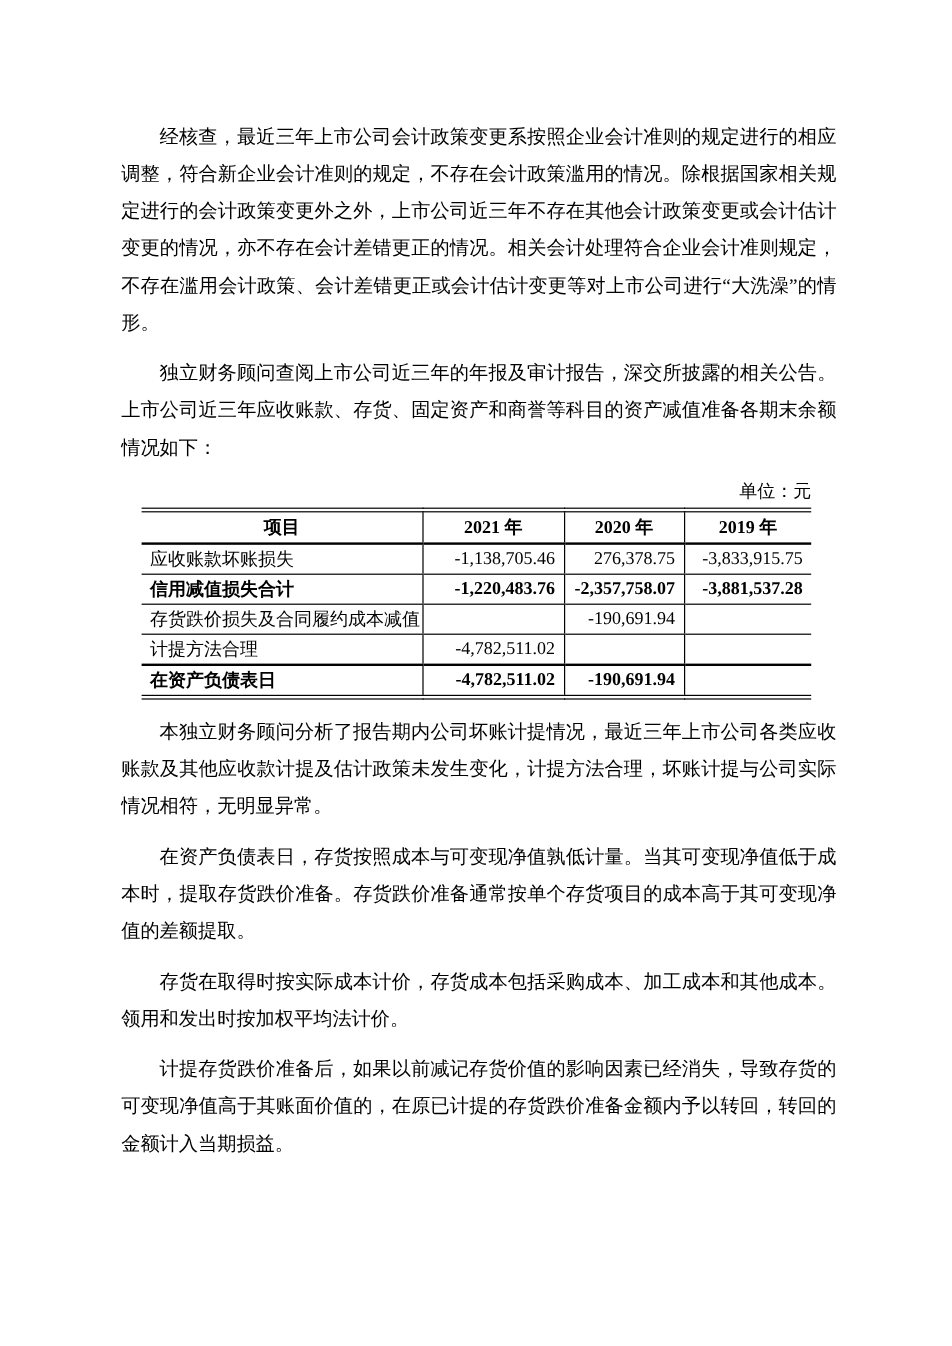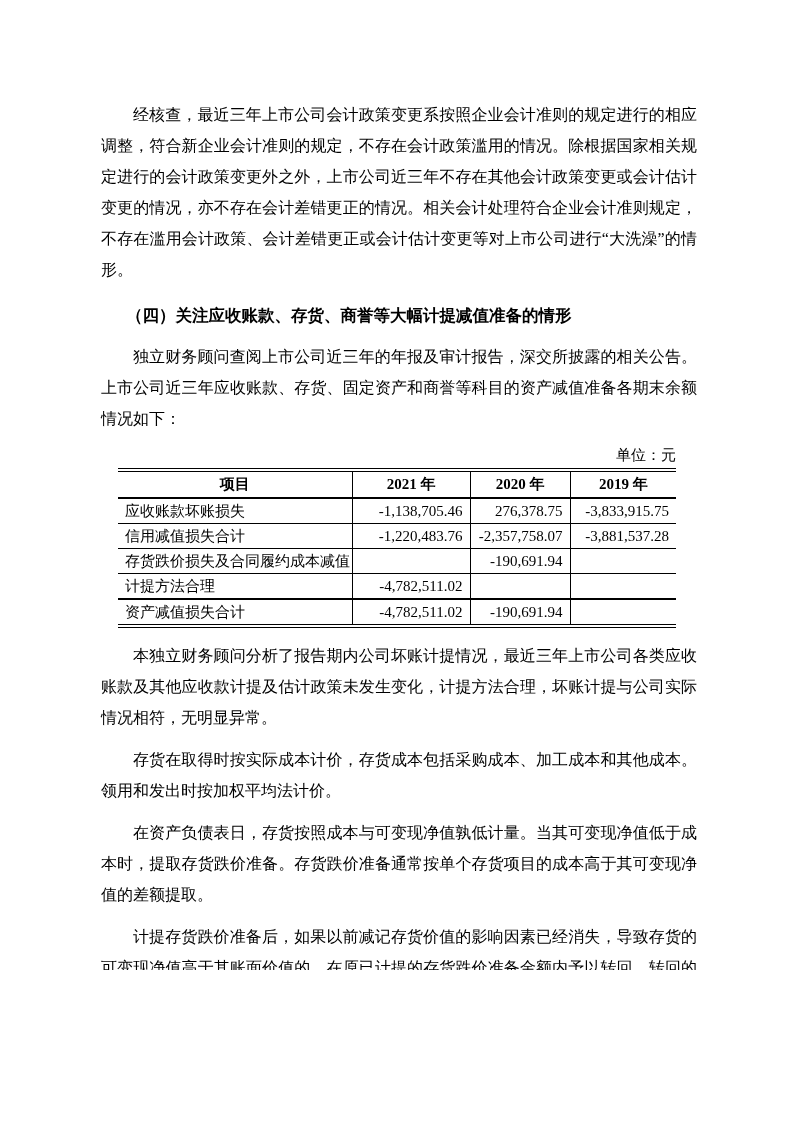--- a/index.html
+++ b/index.html
@@ -66,32 +66,31 @@
     border-bottom: 2px solid #000;
     height: 25px;
   }
   .fin-table th + th,
   .fin-table td + td {
     border-left: 1px solid #000;
   }
   .fin-table td.label { text-align: left; }
   .fin-table td.num { text-align: right; }
   .fin-table tr.thick-below td { border-bottom: 2px solid #000; }
-  .fin-table tr.total-row td { font-weight: normal; }
+  .fin-table tr.total-row td { font-weight: bold; }
   .fin-table tr.last-row td { border-bottom: none; }
 </style>
 </head>
 <body>
 
 <div class="page">
   <div class="content">
 
     <p class="body-p">经核查，最近三年上市公司会计政策变更系按照企业会计准则的规定进行的相应调整，符合新企业会计准则的规定，不存在会计政策滥用的情况。除根据国家相关规定进行的会计政策变更外之外，上市公司近三年不存在其他会计政策变更或会计估计变更的情况，亦不存在会计差错更正的情况。相关会计处理符合企业会计准则规定，不存在滥用会计政策、会计差错更正或会计估计变更等对上市公司进行“大洗澡”的情形。</p>
 
-    <h3 class="section-heading">（四）关注应收账款、存货、商誉等大幅计提减值准备的情形</h3>
 
     <p class="body-p">独立财务顾问查阅上市公司近三年的年报及审计报告，深交所披露的相关公告。上市公司近三年应收账款、存货、固定资产和商誉等科目的资产减值准备各期末余额情况如下：</p>
 
     <div class="unit-line">单位：元</div>
 
     <table class="fin-table">
       <colgroup>
         <col style="width:234px">
         <col style="width:118px">
         <col style="width:100px">
@@ -124,30 +123,30 @@
           <td class="num">-190,691.94</td>
           <td class="num"></td>
         </tr>
         <tr class="thick-below">
           <td class="label">计提方法合理</td>
           <td class="num">-4,782,511.02</td>
           <td class="num"></td>
           <td class="num"></td>
         </tr>
         <tr class="total-row last-row">
-          <td class="label">资产减值损失合计</td>
+          <td class="label">在资产负债表日</td>
           <td class="num">-4,782,511.02</td>
           <td class="num">-190,691.94</td>
           <td class="num"></td>
         </tr>
       </tbody>
     </table>
 
     <p class="body-p" style="margin-top:12px;">本独立财务顾问分析了报告期内公司坏账计提情况，最近三年上市公司各类应收账款及其他应收款计提及估计政策未发生变化，计提方法合理，坏账计提与公司实际情况相符，无明显异常。</p>
 
+    <p class="body-p">在资产负债表日，存货按照成本与可变现净值孰低计量。当其可变现净值低于成本时，提取存货跌价准备。存货跌价准备通常按单个存货项目的成本高于其可变现净值的差额提取。</p>
+
     <p class="body-p">存货在取得时按实际成本计价，存货成本包括采购成本、加工成本和其他成本。领用和发出时按加权平均法计价。</p>
-
-    <p class="body-p">在资产负债表日，存货按照成本与可变现净值孰低计量。当其可变现净值低于成本时，提取存货跌价准备。存货跌价准备通常按单个存货项目的成本高于其可变现净值的差额提取。</p>
 
     <p class="body-p">计提存货跌价准备后，如果以前减记存货价值的影响因素已经消失，导致存货的可变现净值高于其账面价值的，在原已计提的存货跌价准备金额内予以转回，转回的金额计入当期损益。</p>
 
   </div>
 </div>
 
 </body></html>

